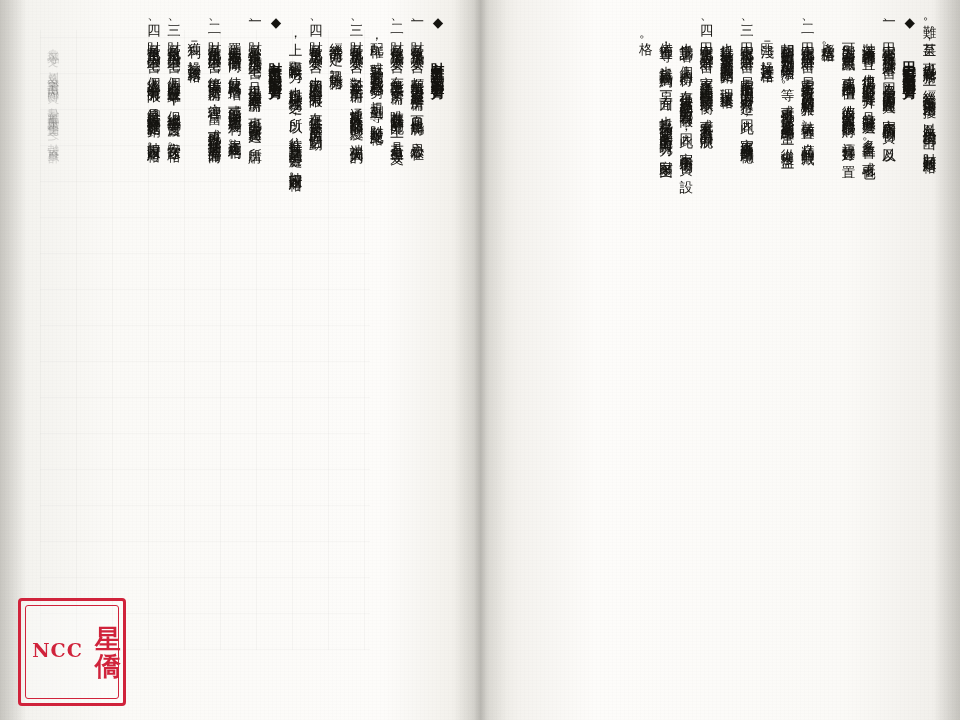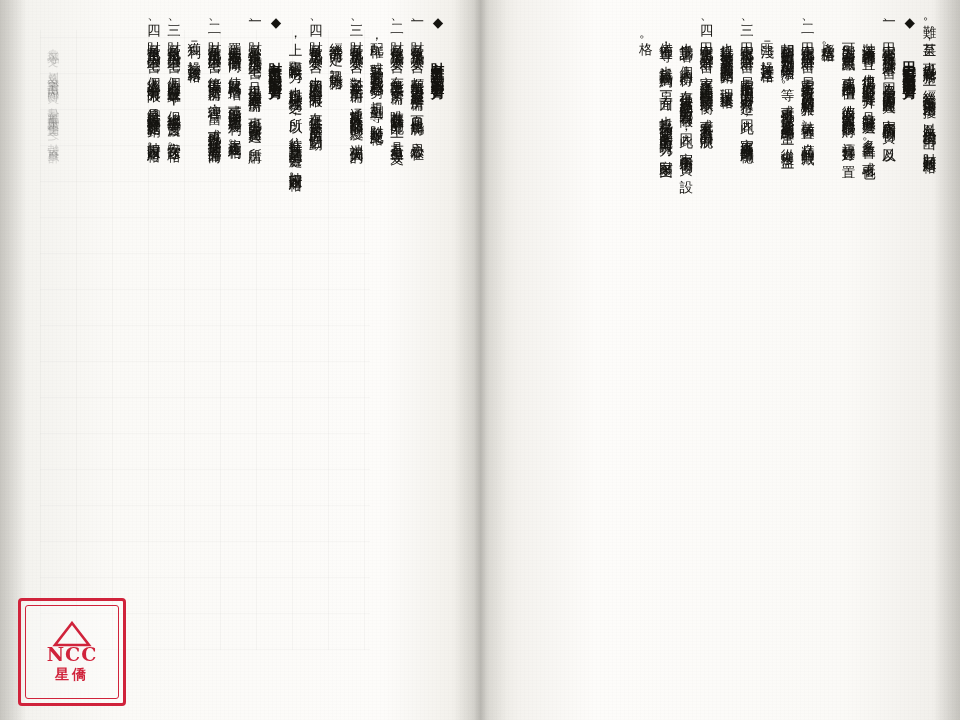--- a/index.html
+++ b/index.html
@@ -148,38 +148,37 @@
     align-items: center;
     justify-content: center;
     color: #d0233b;
     background: rgba(255,255,255,0.35);
   }
   #stamp .inner {
     width: 92px; height: 92px;
     border: 1.5px solid #d0233b;
     border-radius: 3px;
     display: flex;
-    flex-direction: column;
     align-items: center;
     justify-content: center;
-    gap: 2px;
+    gap: 12px;
   }
   #stamp svg { display: block; }
   #stamp .ncc {
     font-family: "DejaVu Serif", "Liberation Serif", serif;
     font-weight: bold;
     font-size: 19px;
     letter-spacing: 1px;
     line-height: 1;
     margin-top: -4px;
   }
   #stamp .cn {
-    font-family: Liberation Serif, serif;
+    font-family: Liberation Sans, sans-serif;
     font-weight: bold;
-    font-size: 14px;
+    font-size: 26px;
     letter-spacing: 3px;
     line-height: 1.05;
     margin-top: 2px;
   }
 </style>
 </head>
 <body>
 
 <div id="page">
   <div class="paper"></div>

